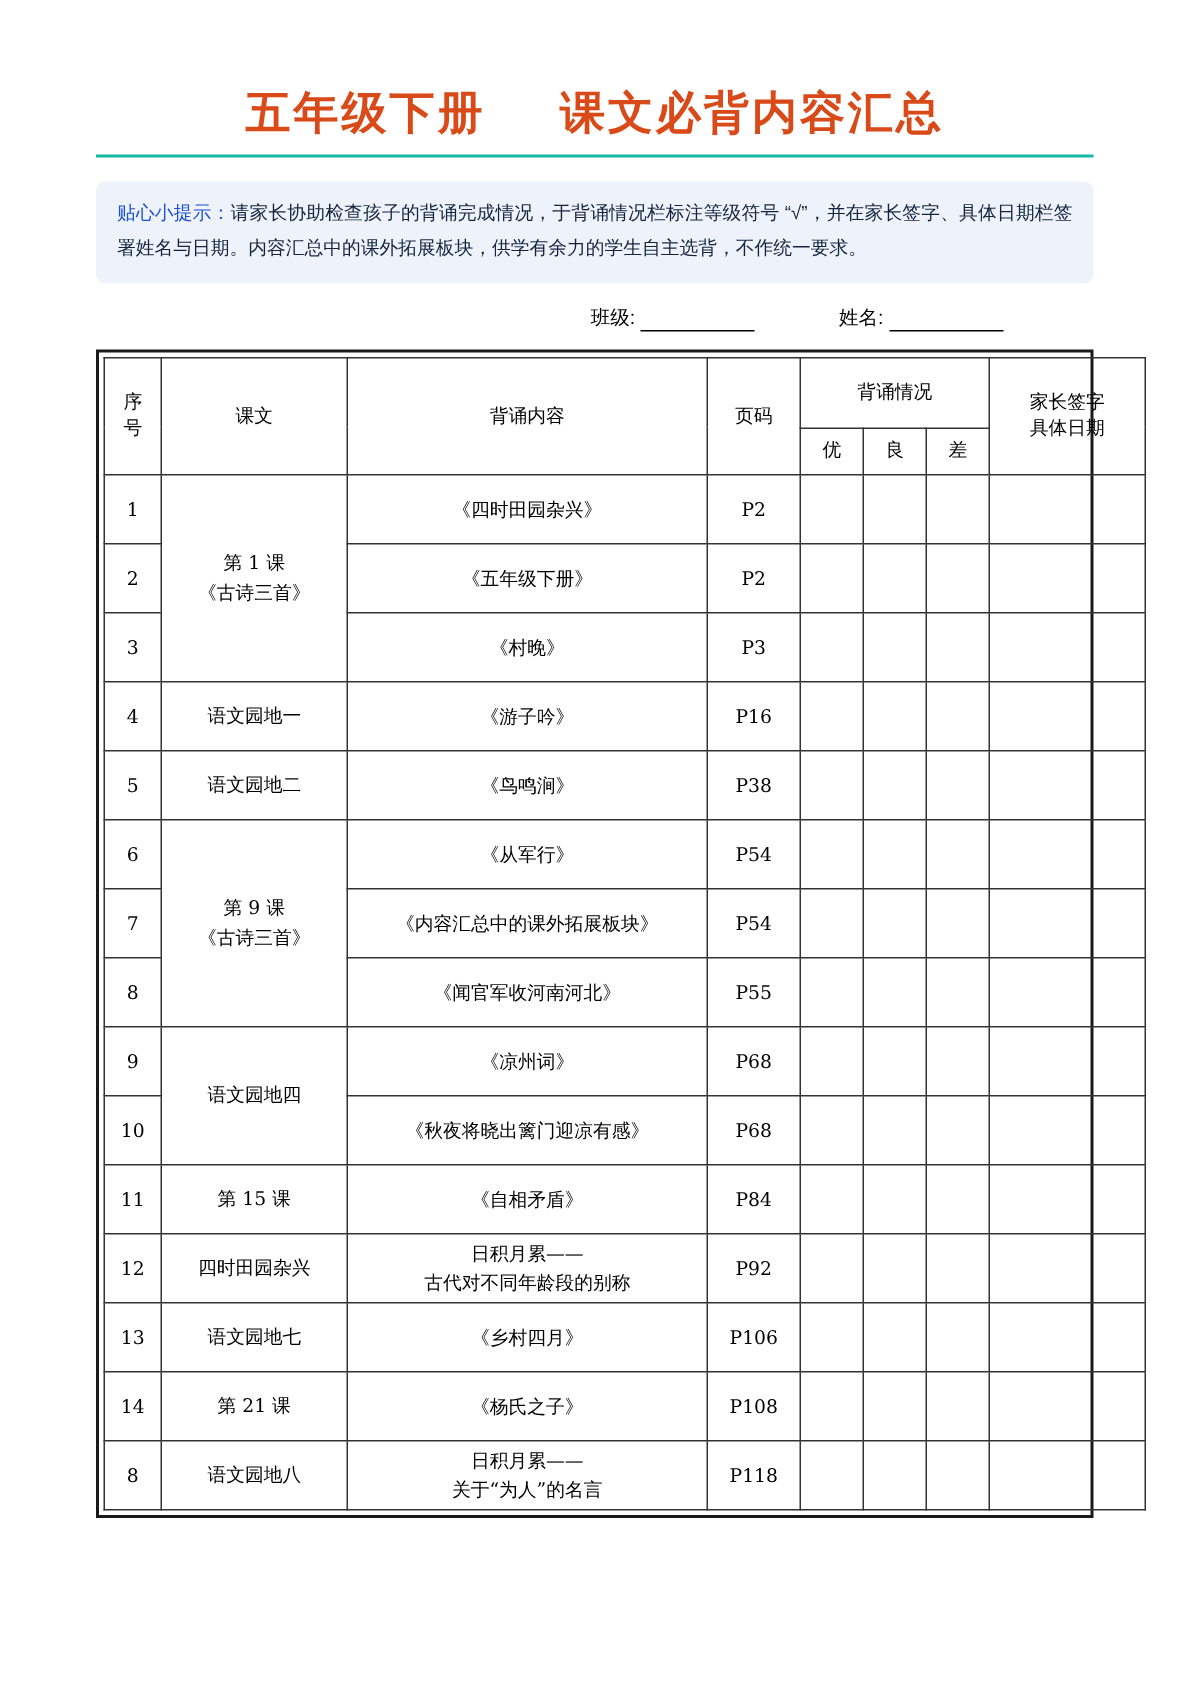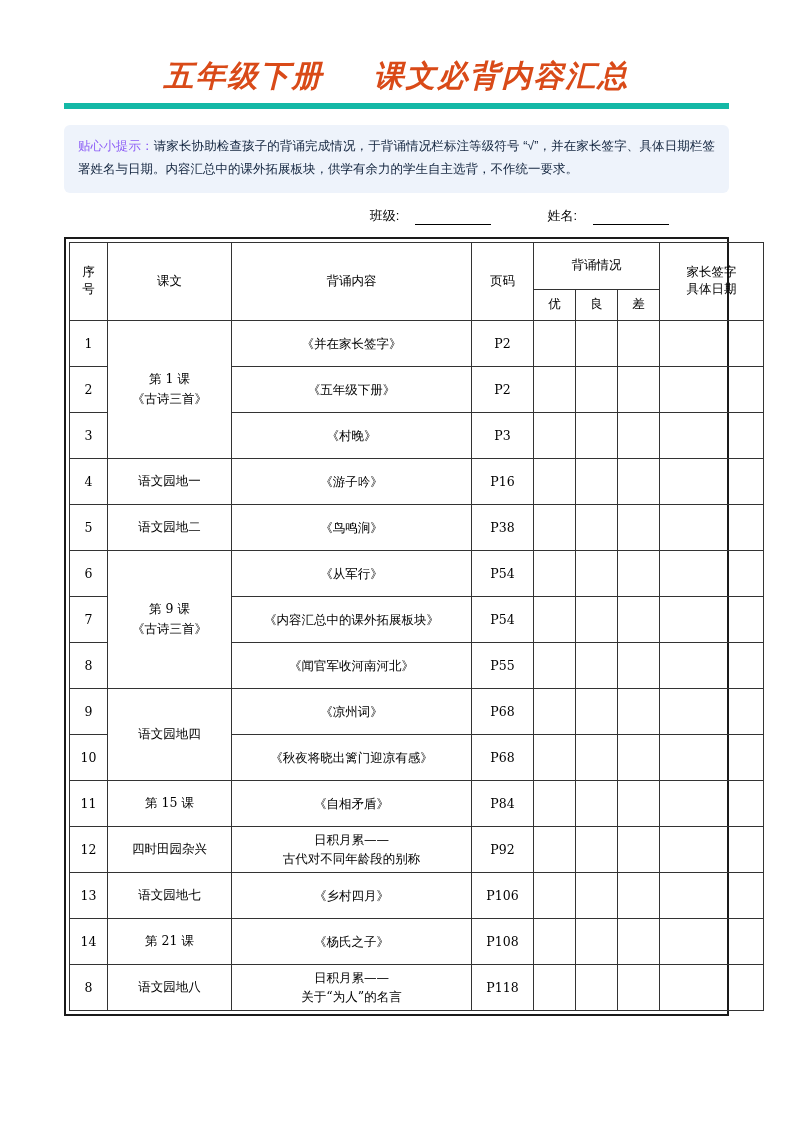--- a/index.html
+++ b/index.html
@@ -20,24 +20,23 @@
     width: 793px;
     height: 1122px;
     box-sizing: border-box;
     padding: 0;
     position: relative;
   }
 
   
   .title-wrap {
     margin: 56px 64px 0 64px;
-    border-bottom: 6px solid #14b8a6;
+    border-bottom: 2px solid #14b8a6;
     padding-bottom: 6px;
     text-align: center;
-    font-style: italic;
   }
   .title {
     font-family: "DejaVu Serif", serif;
     font-weight: bold;
     font-size: 30px;
     letter-spacing: 2px;
     color: #d94a18;
     white-space: pre;
     line-height: 1.35;
   }
@@ -47,36 +46,36 @@
     margin: 16px 64px 0 64px;
     background: #eef3fb;
     border-radius: 6px;
     padding: 10px 14px 12px 14px;
     font-size: 12.5px;
     line-height: 1.85;
     color: #11233d;
     text-align: justify;
   }
   .tipbox .lead {
-    color: #8b5cf6;
+    color: #1d4ed8;
   }
 
   
   .fields {
     margin: 14px 64px 0 64px;
     display: flex;
     justify-content: flex-end;
     gap: 56px;
     font-size: 13px;
     padding-right: 60px;
   }
   .field {
     display: flex;
     align-items: flex-end;
-    gap: 16px;
+    gap: 4px;
   }
   .field .blank {
     display: inline-block;
     width: 76px;
     border-bottom: 1px solid #000;
     height: 14px;
   }
 
   
   .table-outer {
@@ -164,21 +163,21 @@
             <td rowspan="2">家长签字<br>具体日期</td>
           </tr>
           <tr class="hdr-sub">
             <td>优</td>
             <td>良</td>
             <td>差</td>
           </tr>
           <tr class="data">
             <td class="row-idx">1</td>
             <td class="lesson-cell" rowspan="3">第 1 课<br>《古诗三首》</td>
-            <td class="two-line">《并在家长签字》</td>
+            <td class="two-line">《四时田园杂兴》</td>
             <td>P2</td>
             <td></td>
             <td></td>
             <td></td>
             <td></td>
           </tr>
           <tr class="data">
             <td class="row-idx">2</td>
             <td class="two-line">《五年级下册》</td>
             <td>P2</td>

